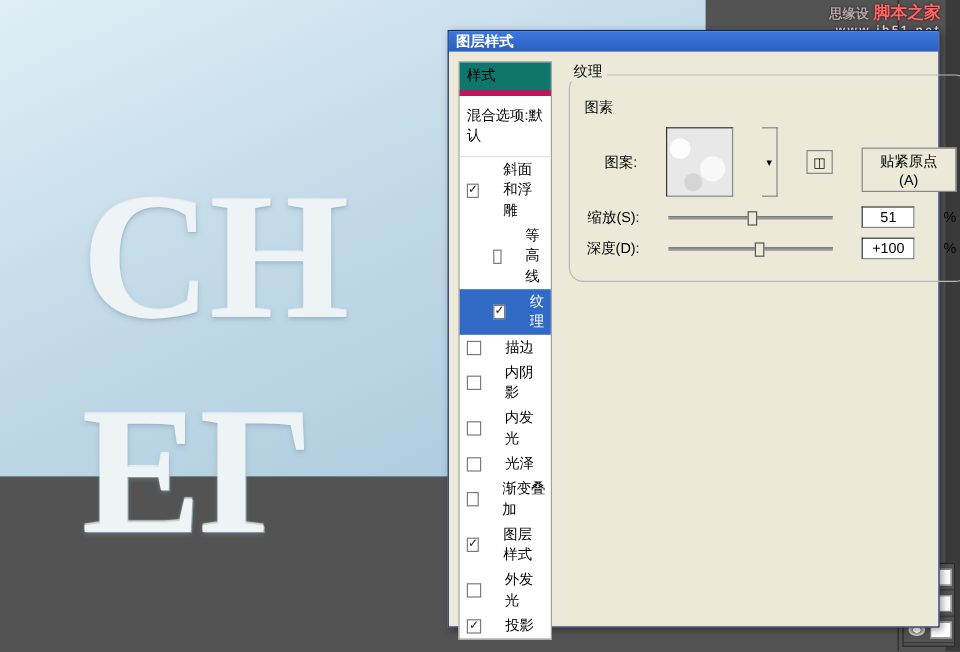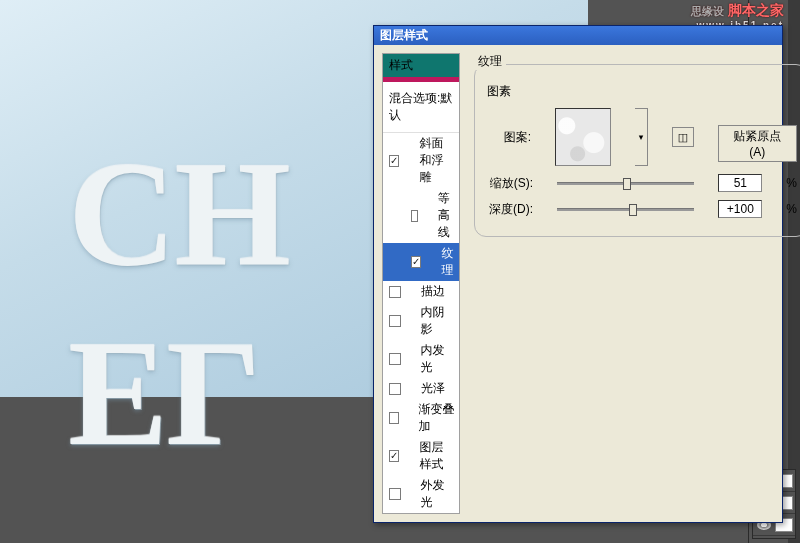--- a/index.html
+++ b/index.html
@@ -215,20 +215,24 @@
             <span>渐变叠加</span>
           </div>
           <div class="style-item">
             <span class="chk checked"></span>
             <span>图层样式</span>
           </div>
           <div class="style-item">
             <span class="chk"></span>
             <span>外发光</span>
           </div>
+          <div class="style-item">
+            <span class="chk checked"></span>
+            <span>投影</span>
+          </div>
         </div>
     </div>
 
     <div class="options-panel">
       <span class="group-label">纹理</span>
       <div class="group-frame">
         <div class="sub-group-label">图素</div>
 
         <div class="row">
           <label style="width:48px">图案:</label>

